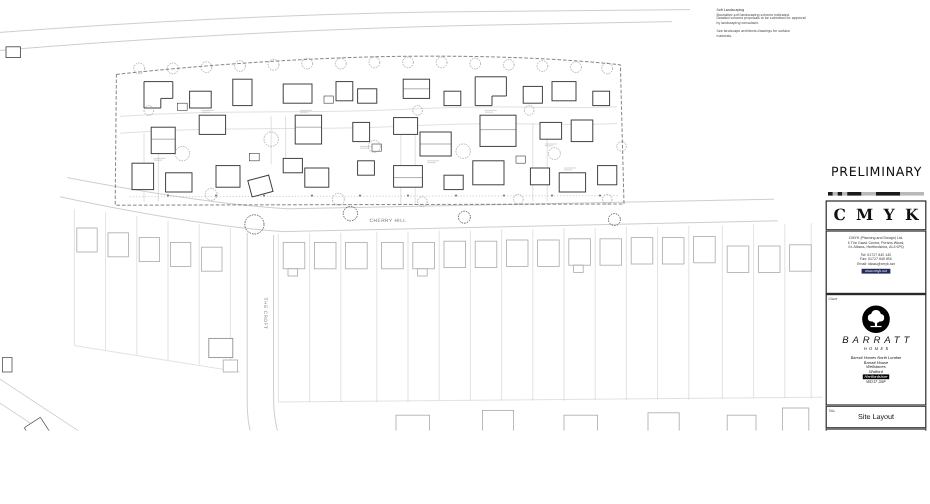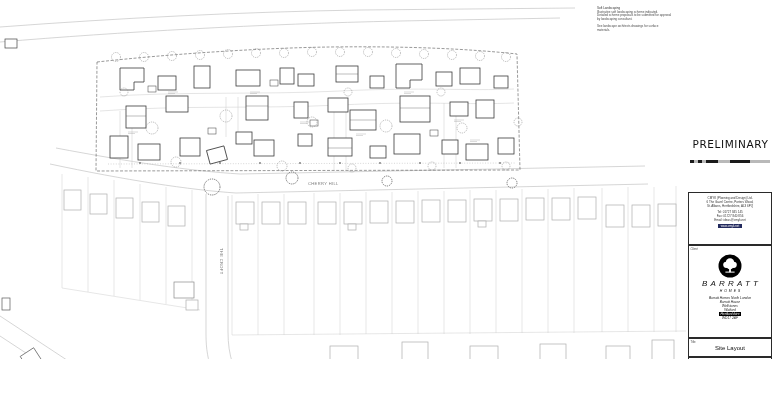--- a/index.html
+++ b/index.html
@@ -296,20 +296,23 @@
       <span class="sb-b" style="width:4px"></span>
         <span class="sb-g" style="width:4px"></span>
       <span class="sb-b" style="width:4px"></span>
         <span class="sb-g" style="width:4px"></span>
       <span class="sb-b" style="width:12px"></span>
         <span class="sb-g" style="width:12px"></span>
       <span class="sb-b" style="width:20px"></span>
         <span class="sb-g" style="width:20px"></span>
     </div>
 
+    <div class="box cmyk">
+      <span>C M Y K</span>
+    </div>
 
     <div class="box consult">
       <div>CMYK (Planning and Design) Ltd.</div>
       <div>6 The Gavel Centre, Porters Wood,</div>
       <div>St. Albans, Hertfordshire, AL3 6PQ</div>
       <div class="gap"></div>
       <div>Tel:  01727 845 145</div>
       <div>Fax:  01727 840 856</div>
       <div>Email:  ideas@cmyk.net</div>
       <div class="weblink">www.cmyk.net</div>

